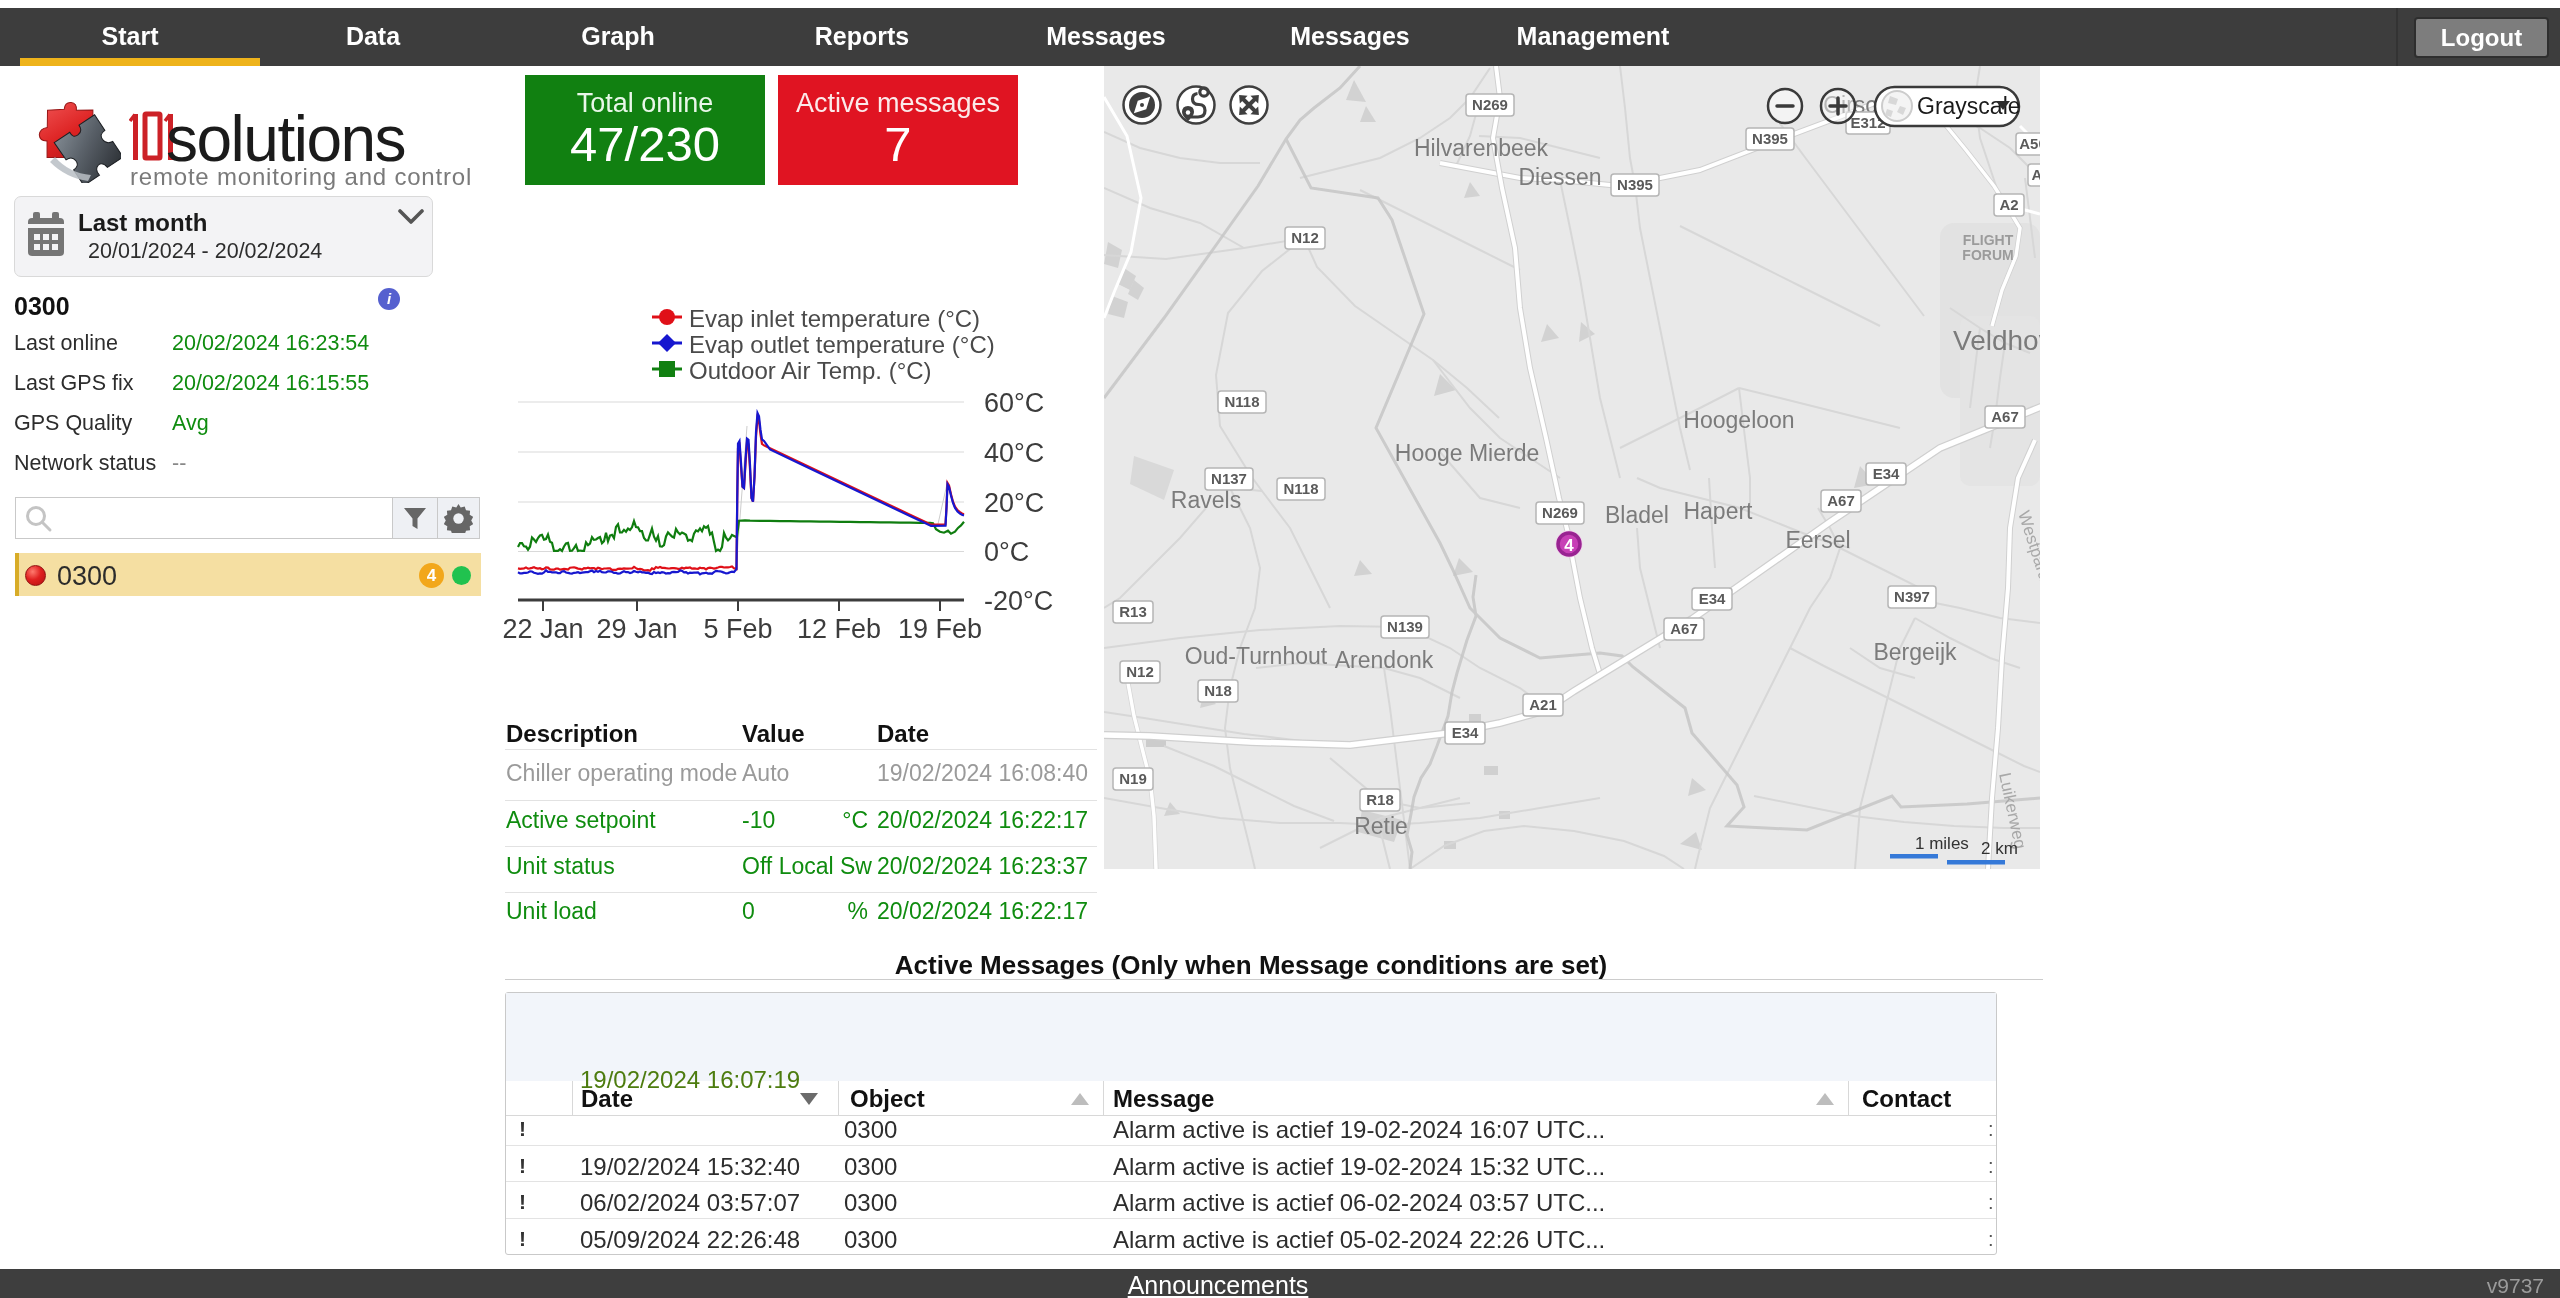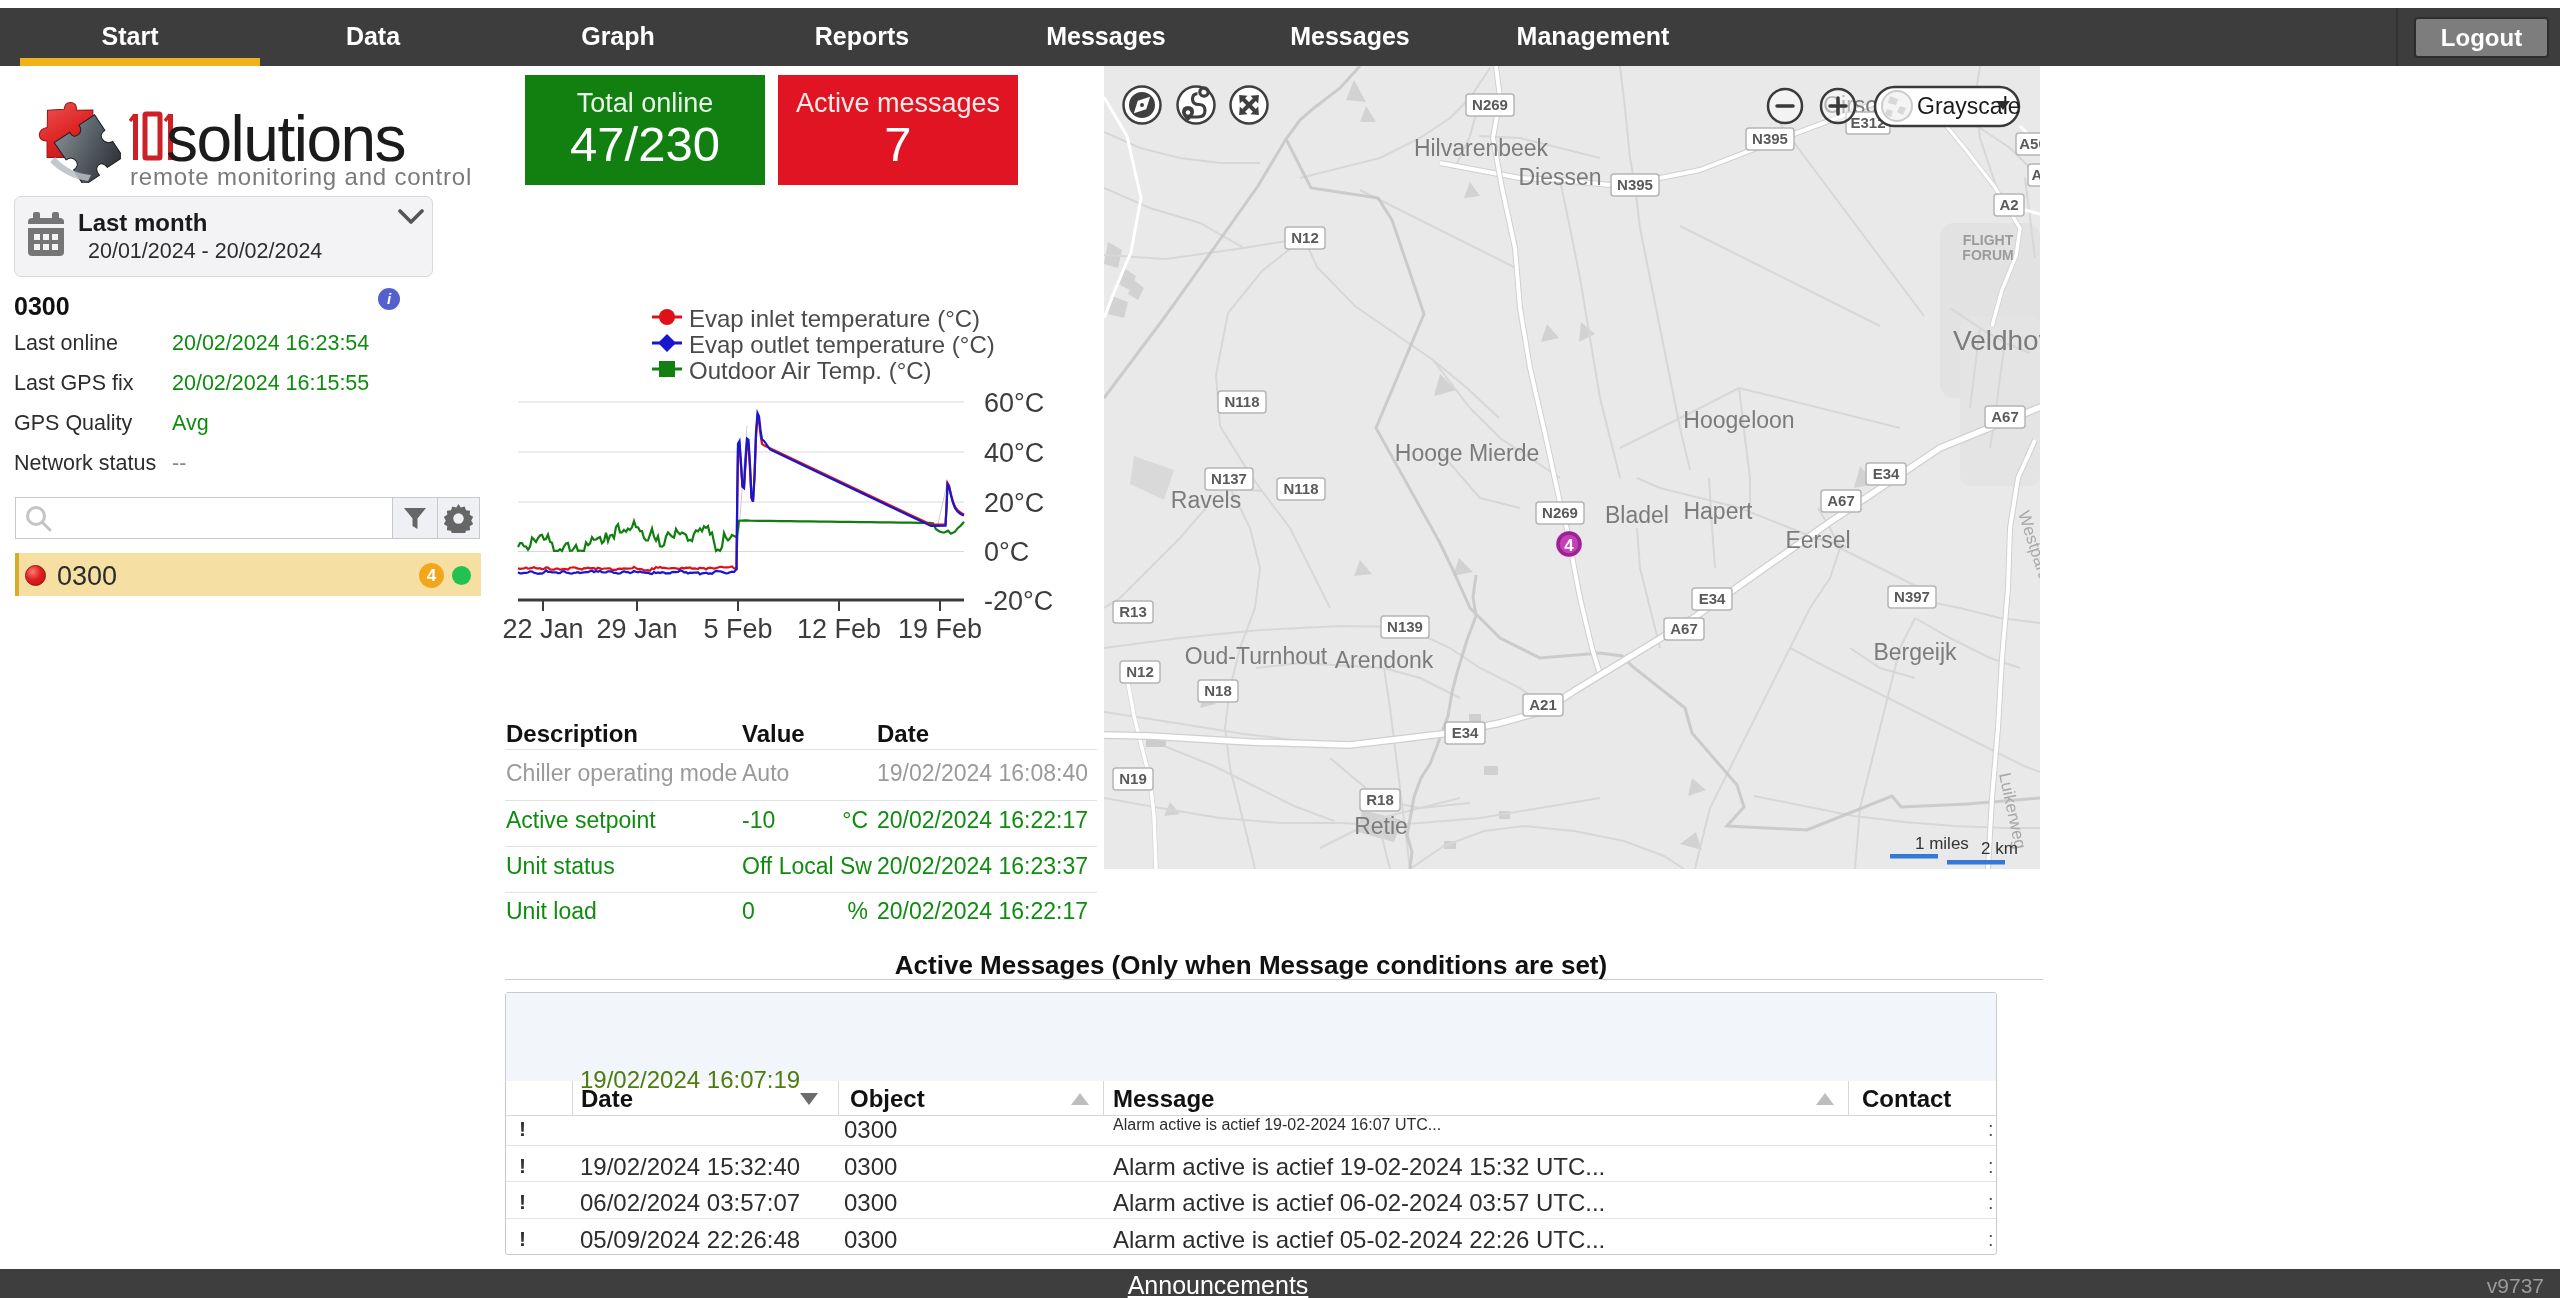--- a/index.html
+++ b/index.html
@@ -553,21 +553,21 @@
       </svg>
     <div class="abs" style="left:1113px;top:1077px;font-size:24px;font-weight:bold;color:#111;">Message</div>
     <svg class="abs" style="left:1816px;top:1085px;" width="18" height="12" viewBox="0 0 18 12">
         <path d="M0 12 H18 L9 0 Z" fill="#bdbdbd"></path>
       </svg>
     <div class="abs" style="left:1862px;top:1077px;font-size:24px;font-weight:bold;color:#111;">Contact</div>
 
     <div class="abs" style="left:519px;top:1109px;font-size:21px;font-weight:bold;color:#333;">!</div>
     <div class="abs" style="left:580px;top:1058px;font-size:24px;color:#4d7c0f;">19/02/2024 16:07:19</div>
     <div class="abs" style="left:844px;top:1108px;font-size:24px;color:#2d2d2d;">0300</div>
-    <div class="abs" style="left:1113px;top:1108px;font-size:16px;color:#2d2d2d;">Alarm active is actief 19-02-2024 16:07 UTC...</div>
+    <div class="abs" style="left:1113px;top:1108px;font-size:24px;color:#2d2d2d;">Alarm active is actief 19-02-2024 16:07 UTC...</div>
     <div class="abs" style="left:1988px;top:1110px;font-size:20px;color:#555;">:</div>
     <div class="abs" style="left:506px;top:1137px;width:1490px;height:1px;background:#e3e3e3;"></div>
     <div class="abs" style="left:519px;top:1146px;font-size:21px;font-weight:bold;color:#333;">!</div>
     <div class="abs" style="left:580px;top:1145px;font-size:24px;color:#2d2d2d;">19/02/2024 15:32:40</div>
     <div class="abs" style="left:844px;top:1145px;font-size:24px;color:#2d2d2d;">0300</div>
     <div class="abs" style="left:1113px;top:1145px;font-size:24px;color:#2d2d2d;">Alarm active is actief 19-02-2024 15:32 UTC...</div>
     <div class="abs" style="left:1988px;top:1147px;font-size:20px;color:#555;">:</div>
     <div class="abs" style="left:506px;top:1173px;width:1490px;height:1px;background:#e3e3e3;"></div>
     <div class="abs" style="left:519px;top:1182px;font-size:21px;font-weight:bold;color:#333;">!</div>
     <div class="abs" style="left:580px;top:1181px;font-size:24px;color:#2d2d2d;">06/02/2024 03:57:07</div>

